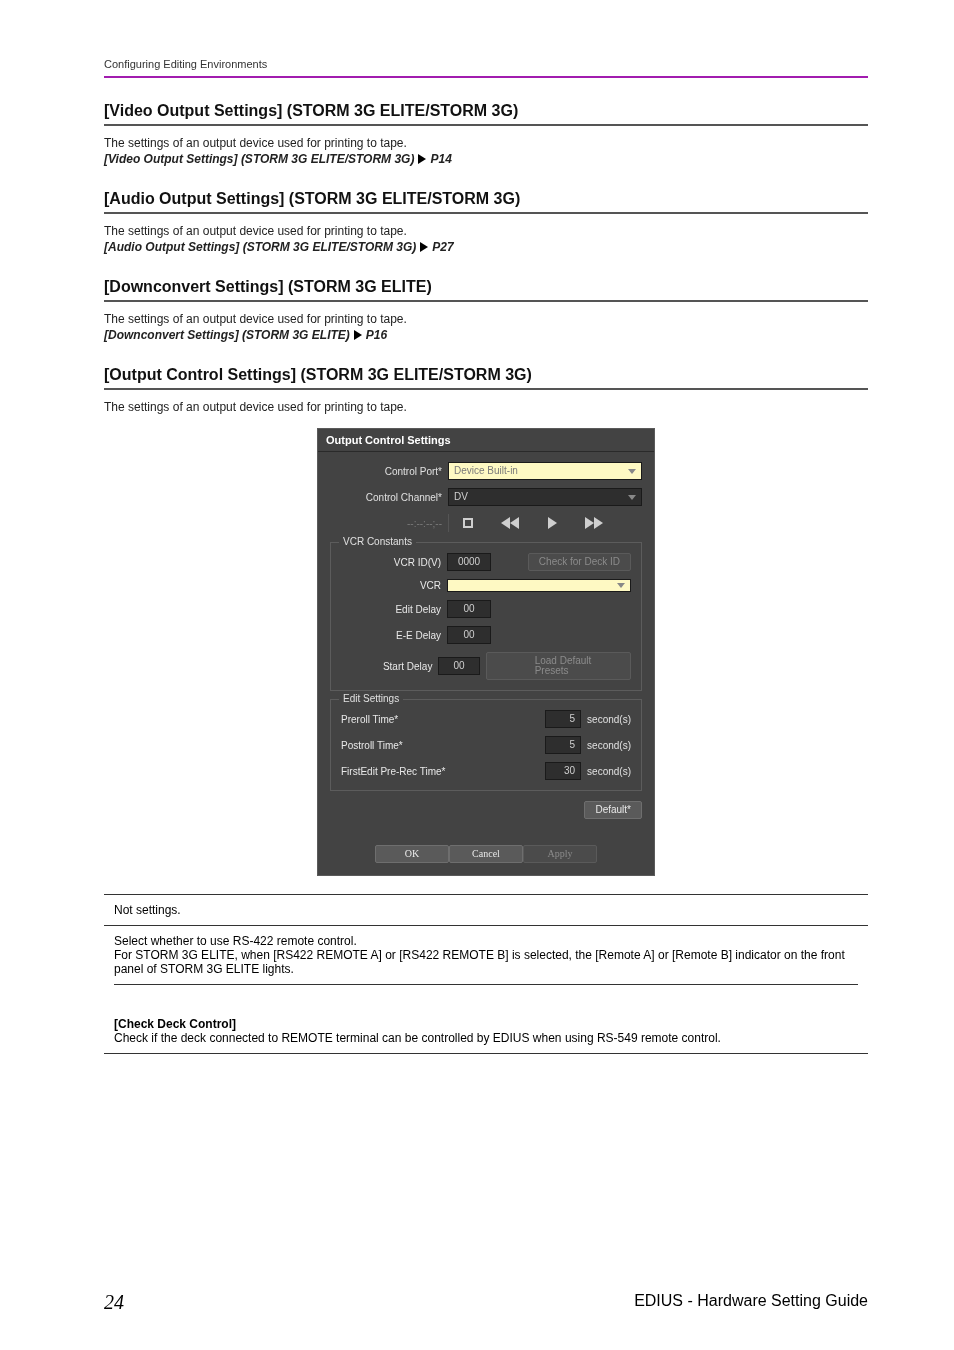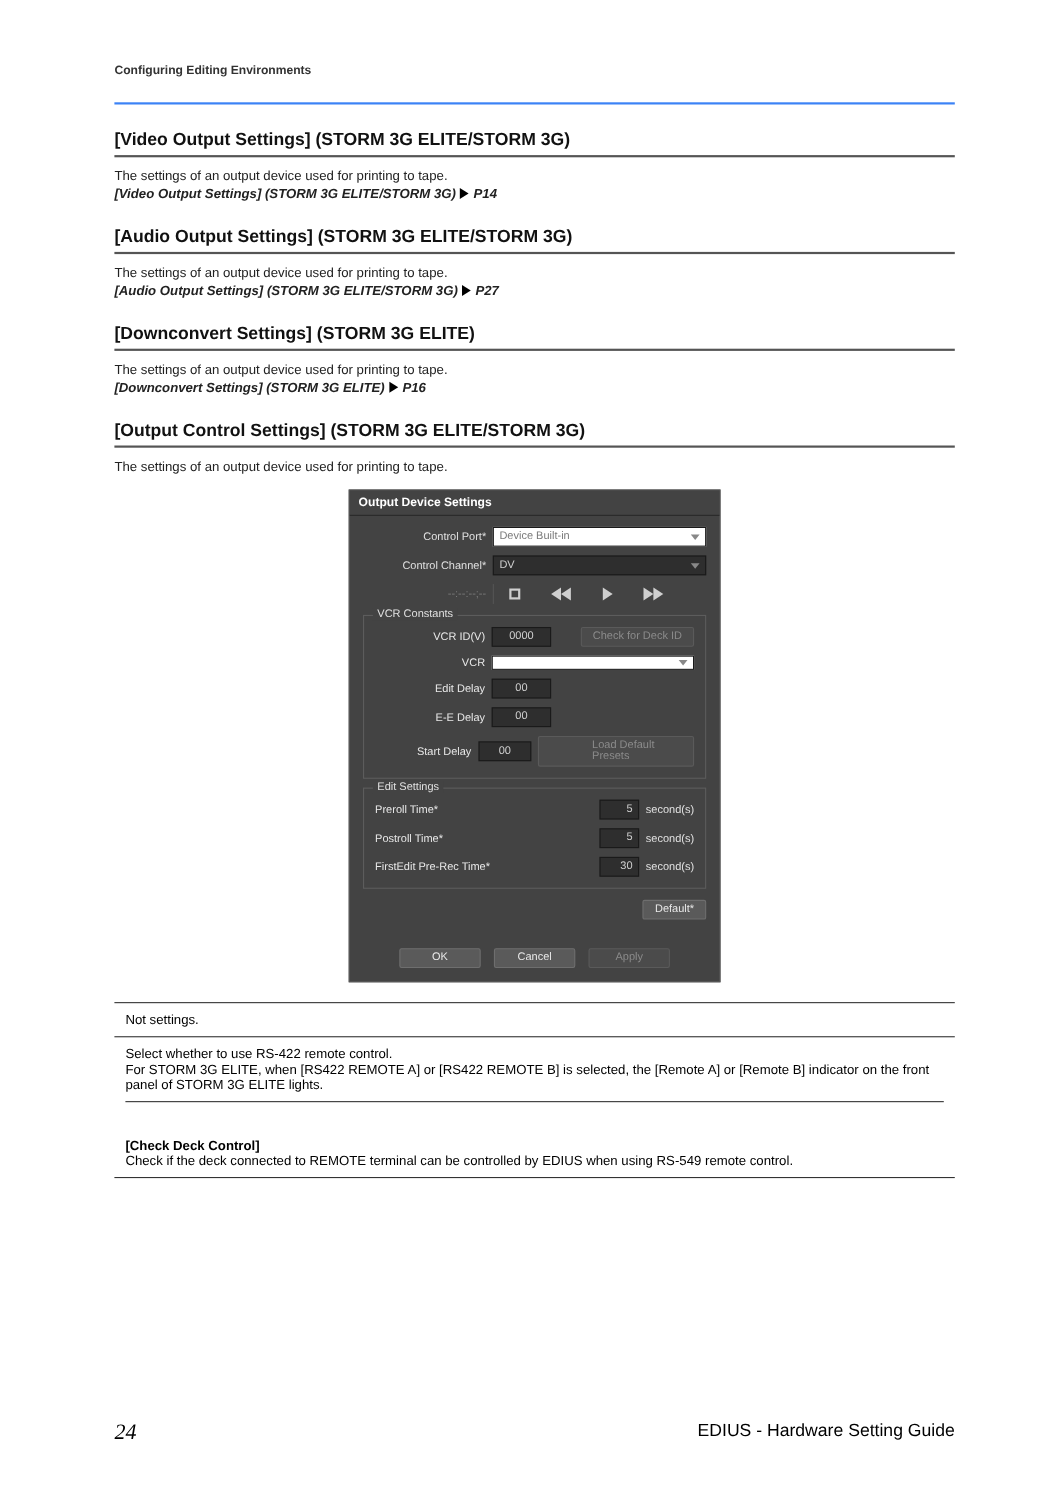--- a/index.html
+++ b/index.html
@@ -8,24 +8,23 @@
     height: 1350px;
     background: #fff;
     font-family: Arial, Helvetica, sans-serif;
     color: #000;
     position: relative;
     padding: 58px 86px 40px 104px;
   }
   .running-header {
     font-size: 11px;
     color: #333;
-    padding-bottom: 23px;
-    border-bottom: 2px solid #3b82f6;
+    padding-bottom: 6px;
+    border-bottom: 2px solid #a21caf;
     margin-bottom: 22px;
-    font-weight: bold;
   }
   .section-heading {
     font-size: 16px;
     font-weight: bold;
     color: #111;
     padding-bottom: 4px;
     border-bottom: 2px solid #555;
     margin-top: 24px;
     margin-bottom: 10px;
   }
@@ -91,35 +90,35 @@
     flex: 1;
     background: #2e2e2e;
     border: 1px solid #1a1a1a;
     color: #cfcfcf;
     padding: 3px 5px;
     display: flex;
     justify-content: space-between;
     align-items: center;
     line-height: 1;
   }
-  .sel.disabled { color:#7a7a7a; background:#ffffff; }
+  .sel.disabled { color:#7a7a7a; background:#fef9c3; }
   .sel .caret {
     width: 0; height: 0;
     border-left: 4px solid transparent;
     border-right: 4px solid transparent;
     border-top: 5px solid #888;
   }
   .txt {
     background: #2e2e2e;
     border: 1px solid #1a1a1a;
     color: #cfcfcf;
     padding: 3px 5px;
     line-height: 1;
   }
-  .txt.sm { width: 54px; text-align: center; margin-right: 6px;}
+  .txt.sm { width: 44px; text-align: center; margin-right: 6px;}
   .btn {
     background: #5a5a5a;
     border: 1px solid #6e6e6e;
     color: #e8e8e8;
     padding: 3px 10px;
     border-radius: 2px;
     line-height: 1;
   }
   .btn.disabled { color:#8b8b8b; background:#4b4b4b; border-color:#5a5a5a; }
   .transport {
@@ -147,21 +146,21 @@
     color: #e0e0e0;
     padding: 0 4px;
     font-size: 10px;
   }
   .fs-row { display:flex; align-items:center; margin-bottom:8px; }
   .fs-row:last-child { margin-bottom:2px; }
   .fs-row .lbl { width:100px; text-align:right; margin-right:6px; }
   .fs-row .unit { margin-left:6px; color:#e0e0e0; }
   .num { background:#2e2e2e; border:1px solid #1a1a1a; color:#cfcfcf; width:36px; text-align:right; padding:3px 5px; line-height:1; margin-left:auto; }
   .btn-row-right { display:flex; justify-content:flex-end; margin:10px 0 0 0; }
-  .dlg-btn-row { display:flex; justify-content:center; gap:12px; padding: 14px 0 12px 0; }
+  .dlg-btn-row { display:flex; justify-content:center; padding: 14px 0 12px 0; font-family: Liberation Serif, serif; }
   .dlg-btn-row .btn { width:74px; text-align:center; }
 
   
   .data-table {
     width: 100%;
     border-top: 1.5px solid #333;
     border-bottom: 1.5px solid #333;
     font-size: 12px;
     margin-top: 4px;
   }
@@ -212,21 +211,21 @@
   <span>[Downconvert Settings] (STORM 3G ELITE)</span>
   <span class="arrow"></span>
   <span>P16</span>
 </div>
 
 <div class="section-heading">[Output Control Settings] (STORM 3G ELITE/STORM 3G)</div>
 <div class="body-text">The settings of an output device used for printing to tape.</div>
 
 <div class="dialog-wrap">
   <div class="dialog">
-    <div class="titlebar">Output Device Settings</div>
+    <div class="titlebar">Output Control Settings</div>
     <div class="pane">
       <div class="row">
         <div class="lbl">Control Port*</div>
         <div class="sel disabled">
           <span>Device Built-in</span>
           <span class="caret"></span>
         </div>
       </div>
       <div class="row">
         <div class="lbl">Control Channel*</div>

